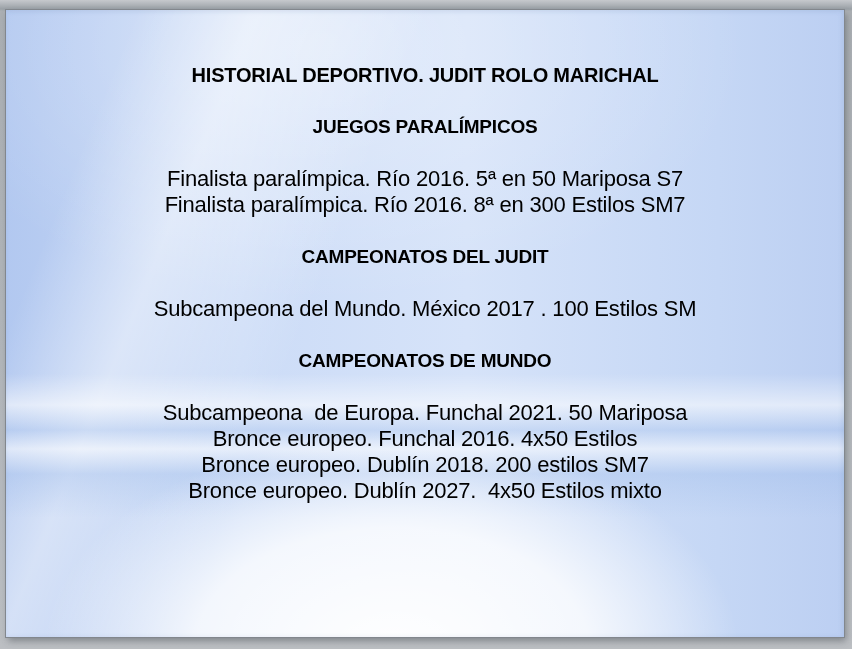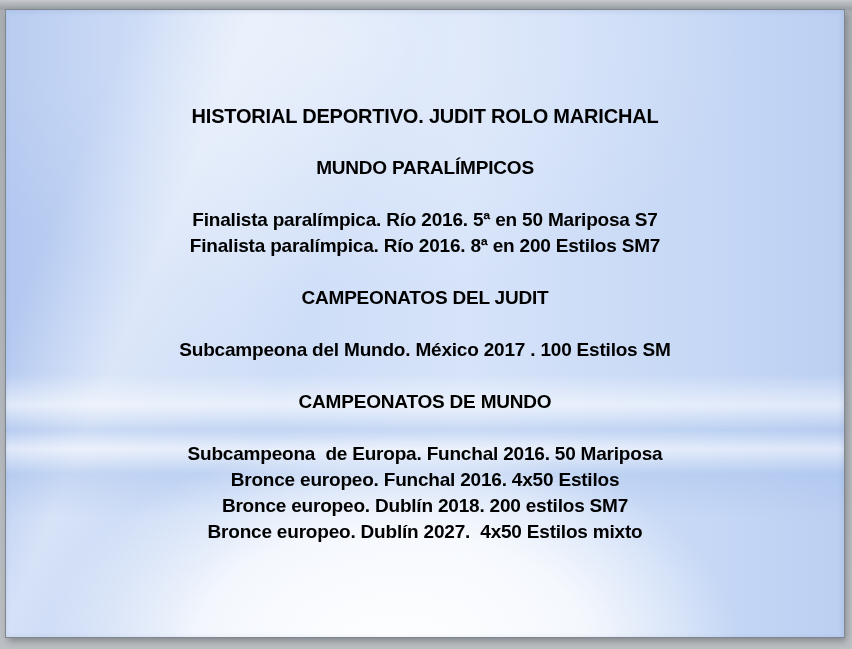--- a/index.html
+++ b/index.html
@@ -48,48 +48,48 @@
     left: 0; right: 0; top: 0;
     padding-top: 52px;
     text-align: center;
     color: #000;
   }
   .line {
     line-height: 26px;
     white-space: pre;       
     letter-spacing: -0.2px;
   }
-  .line.title   { font-size: 20px; font-weight: bold; margin-top: 41px; }
+  .line.title   { font-size: 20px; font-weight: bold; }
   .line.heading { font-size: 19px; font-weight: bold; }
-  .line.body    { font-size: 19px; font-weight: bold; }
+  .line.body    { font-size: 22px; font-weight: normal; }
   .spacer       { height: 26px; }
 </style>
 </head>
 <body>
 
 <div class="stage">
   <div class="slide">
     <div class="content">
 
       <div class="line title">HISTORIAL DEPORTIVO. JUDIT ROLO MARICHAL</div>
       <div class="spacer"></div>
 
-      <div class="line heading">MUNDO PARALÍMPICOS</div>
+      <div class="line heading">JUEGOS PARALÍMPICOS</div>
       <div class="spacer"></div>
       <div class="line body">Finalista paralímpica. Río 2016. 5ª en 50 Mariposa S7</div>
-      <div class="line body">Finalista paralímpica. Río 2016. 8ª en 200 Estilos SM7</div>
+      <div class="line body">Finalista paralímpica. Río 2016. 8ª en 300 Estilos SM7</div>
       <div class="spacer"></div>
 
       <div class="line heading">CAMPEONATOS DEL JUDIT</div>
       <div class="spacer"></div>
       <div class="line body">Subcampeona del Mundo. México 2017 . 100 Estilos SM</div>
       <div class="spacer"></div>
 
       <div class="line heading">CAMPEONATOS DE MUNDO</div>
       <div class="spacer"></div>
-      <div class="line body">Subcampeona  de Europa. Funchal 2016. 50 Mariposa</div>
+      <div class="line body">Subcampeona  de Europa. Funchal 2021. 50 Mariposa</div>
       <div class="line body">Bronce europeo. Funchal 2016. 4x50 Estilos</div>
       <div class="line body">Bronce europeo. Dublín 2018. 200 estilos SM7</div>
       <div class="line body">Bronce europeo. Dublín 2027.  4x50 Estilos mixto</div>
 
     </div>
   </div>
 </div>
 
 </body></html>

